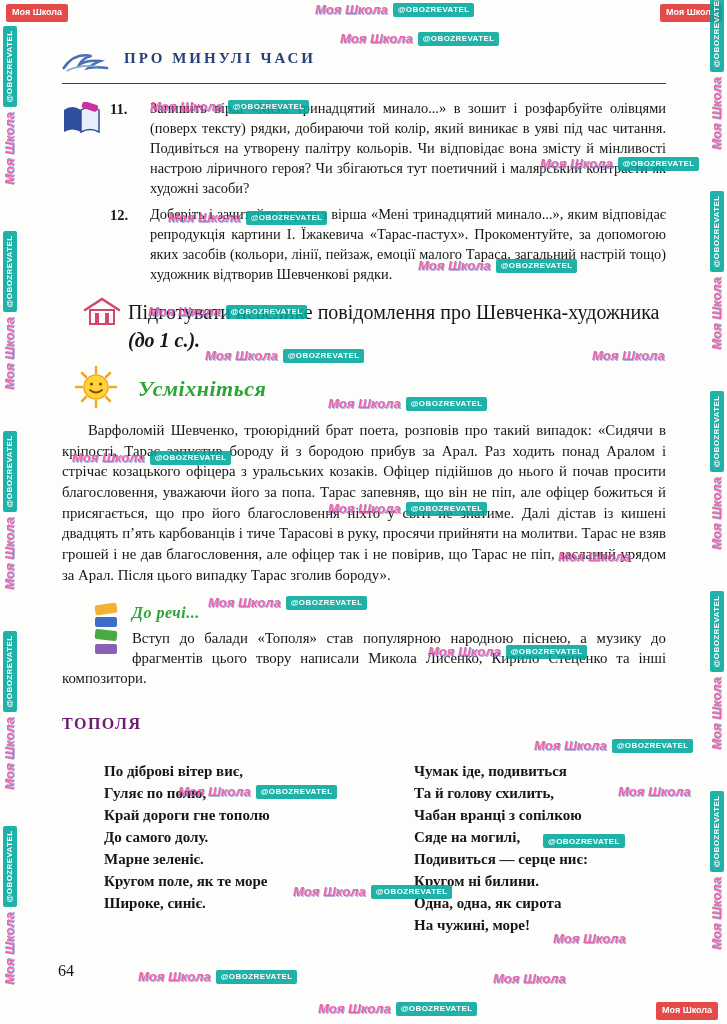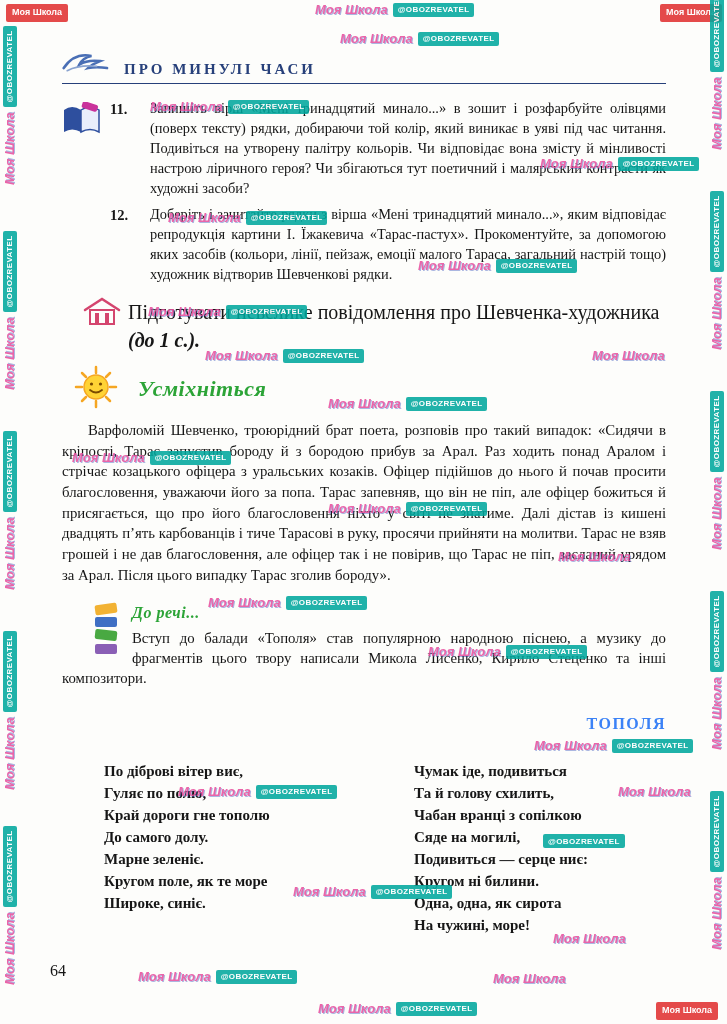--- a/index.html
+++ b/index.html
@@ -3,21 +3,21 @@
 <meta charset="utf-8">
 <style>
   *{box-sizing:border-box}
   html,body{margin:0;padding:0;background:#9a9a9a}
   .page{position:relative;width:727px;height:1024px;margin:0 auto;background:#fdfdfb;
         font-family:"Liberation Serif",serif;color:#161616;overflow:hidden}
 
   .content{position:absolute;left:62px;top:50px;width:604px}
 
   
-  .chapter-header{display:flex;align-items:flex-end;gap:10px;border-bottom:1.5px solid #27407a;padding-bottom:5px}
+  .chapter-header{display:flex;align-items:flex-start;gap:10px;border-bottom:1.5px solid #27407a;padding-bottom:5px}
   .chapter-title{font-size:15px;font-weight:bold;letter-spacing:3px;color:#27407a;margin:0}
 
   
   .tasks{position:relative;margin-top:15px}
   .task-icon{position:absolute;left:0;top:3px}
   .task{position:relative;padding-left:88px;text-align:justify;font-size:14.4px;line-height:1.38;margin-bottom:7px}
   .task-text{margin:0}
   .task-num{position:absolute;left:48px;top:0;font-weight:bold;font-size:14.6px}
 
   
@@ -32,26 +32,26 @@
   .green-heading{font-style:italic;font-weight:bold;color:#2ca437;font-size:22px;margin:0 0 0 20px;letter-spacing:.5px}
   .body-par{margin:8px 0 0;text-align:justify;text-indent:26px;font-size:14.8px;line-height:1.4}
 
   
   .aside{margin-top:16px;overflow:hidden}
   .books-icon{float:left;margin:0 12px 2px 30px}
   .aside-heading{font-size:16px;margin:2px 0 6px 0}
   .aside-par{margin:0;text-align:justify;font-size:14.8px;line-height:1.38}
 
   
-  .poem-title{margin:26px 0 0;text-align:right;color:#3b82f6;font-size:16px;letter-spacing:1.5px;font-weight:bold}
+  .poem-title{margin:26px 0 0;text-align:left;color:#701a75;font-size:16px;letter-spacing:1.5px;font-weight:bold}
   .poem{display:flex;margin-top:27px;font-weight:bold;font-size:15px;line-height:1.47}
   .poem-col1{margin-left:42px;width:270px}
   .poem-col2{margin-left:40px}
 
-  .page-num{position:absolute;left:50px;top:962px;font-size:16px}
+  .page-num{position:absolute;left:58px;top:962px;font-size:16px}
 
   
   .wm-layer{position:absolute;inset:0;pointer-events:none;z-index:6}
   .wm{position:absolute;display:flex;align-items:center;gap:5px;opacity:.87;
       font-family:"Liberation Sans",sans-serif;white-space:nowrap}
   .wm-school{font-style:italic;font-weight:bold;font-size:13px;color:#e84f9e;
       text-shadow:1px 1px 0 rgba(63,92,191,.5)}
   .wm-site{background:#00a79d;color:#fff;font-weight:bold;font-size:8px;padding:2.5px 5px;
       border-radius:2px;letter-spacing:.4px}
   .wm-vert{transform:rotate(-90deg);transform-origin:0 0}

